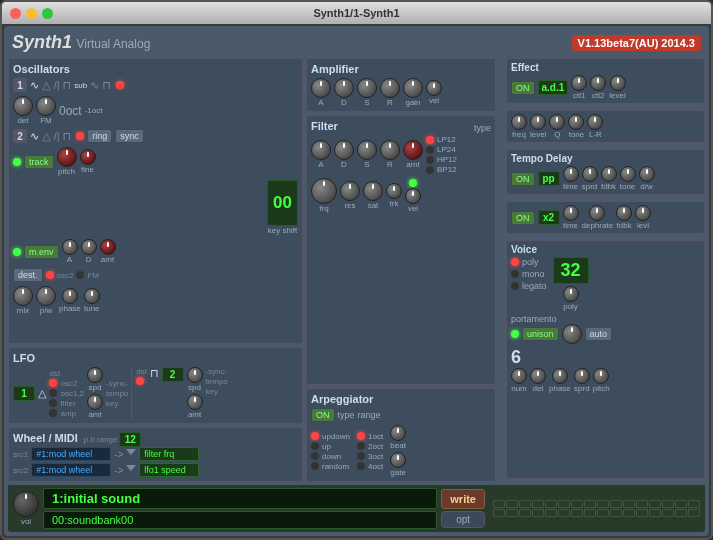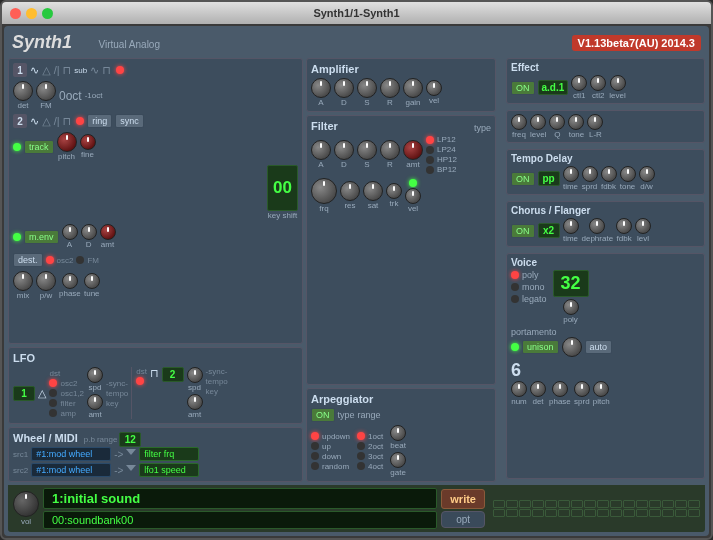--- a/index.html
+++ b/index.html
@@ -60,23 +60,23 @@
       justify-content: space-between;
       padding: 2px 4px;
     }
     .synth-name {
       font-size: 18px;
       font-weight: bold;
       color: #ddd;
       font-style: italic;
     }
     .synth-subtitle {
-      font-size: 10px;
+      font-size: 12px;
       color: #9ab;
-      margin-left: 22px;
+      margin-left: 0;
     }
     .version-badge {
       background: #c0392b;
       color: white;
       font-size: 11px;
       font-weight: bold;
       padding: 2px 6px;
       border-radius: 3px;
     }
     .panel {
@@ -340,20 +340,21 @@
         <span class="synth-subtitle">Virtual Analog</span>
       </div>
       <div class="version-badge">V1.13beta7(AU) 2014.3</div>
     </div>
 
     <div class="main-layout">
 
       <div class="left-col">
 
         <div class="panel" style="flex:1">
+          <div class="panel-title">Oscillators</div>
 
           <div style="display:flex; flex-direction:column; gap:4px;">
 
             <div class="row">
               <div class="osc-num">1</div>
 
               <span style="color:#cde;font-size:11px;cursor:pointer;">∿</span>
               <span style="color:#789;font-size:11px;cursor:pointer;">△</span>
               <span style="color:#789;font-size:11px;cursor:pointer;">/|</span>
               <span style="color:#789;font-size:11px;cursor:pointer;">⊓</span>
@@ -779,21 +780,20 @@
               <span class="knob-label">tone</span>
             </div>
             <div class="knob-wrap">
               <div class="knob knob-sm"></div>
               <span class="knob-label">d/w</span>
             </div>
           </div>
         </div>
 
         <div class="effect-sub-panel">
-          <div class="effect-title">Chorus / Flanger</div>
           <div class="row">
             <button class="btn-small btn-on">ON</button>
             <div class="display-green display-sm">x2</div>
             <div class="knob-wrap">
               <div class="knob knob-sm"></div>
               <span class="knob-label">time</span>
             </div>
             <div class="knob-wrap">
               <div class="knob knob-sm"></div>
               <span class="knob-label">dephrate</span>

